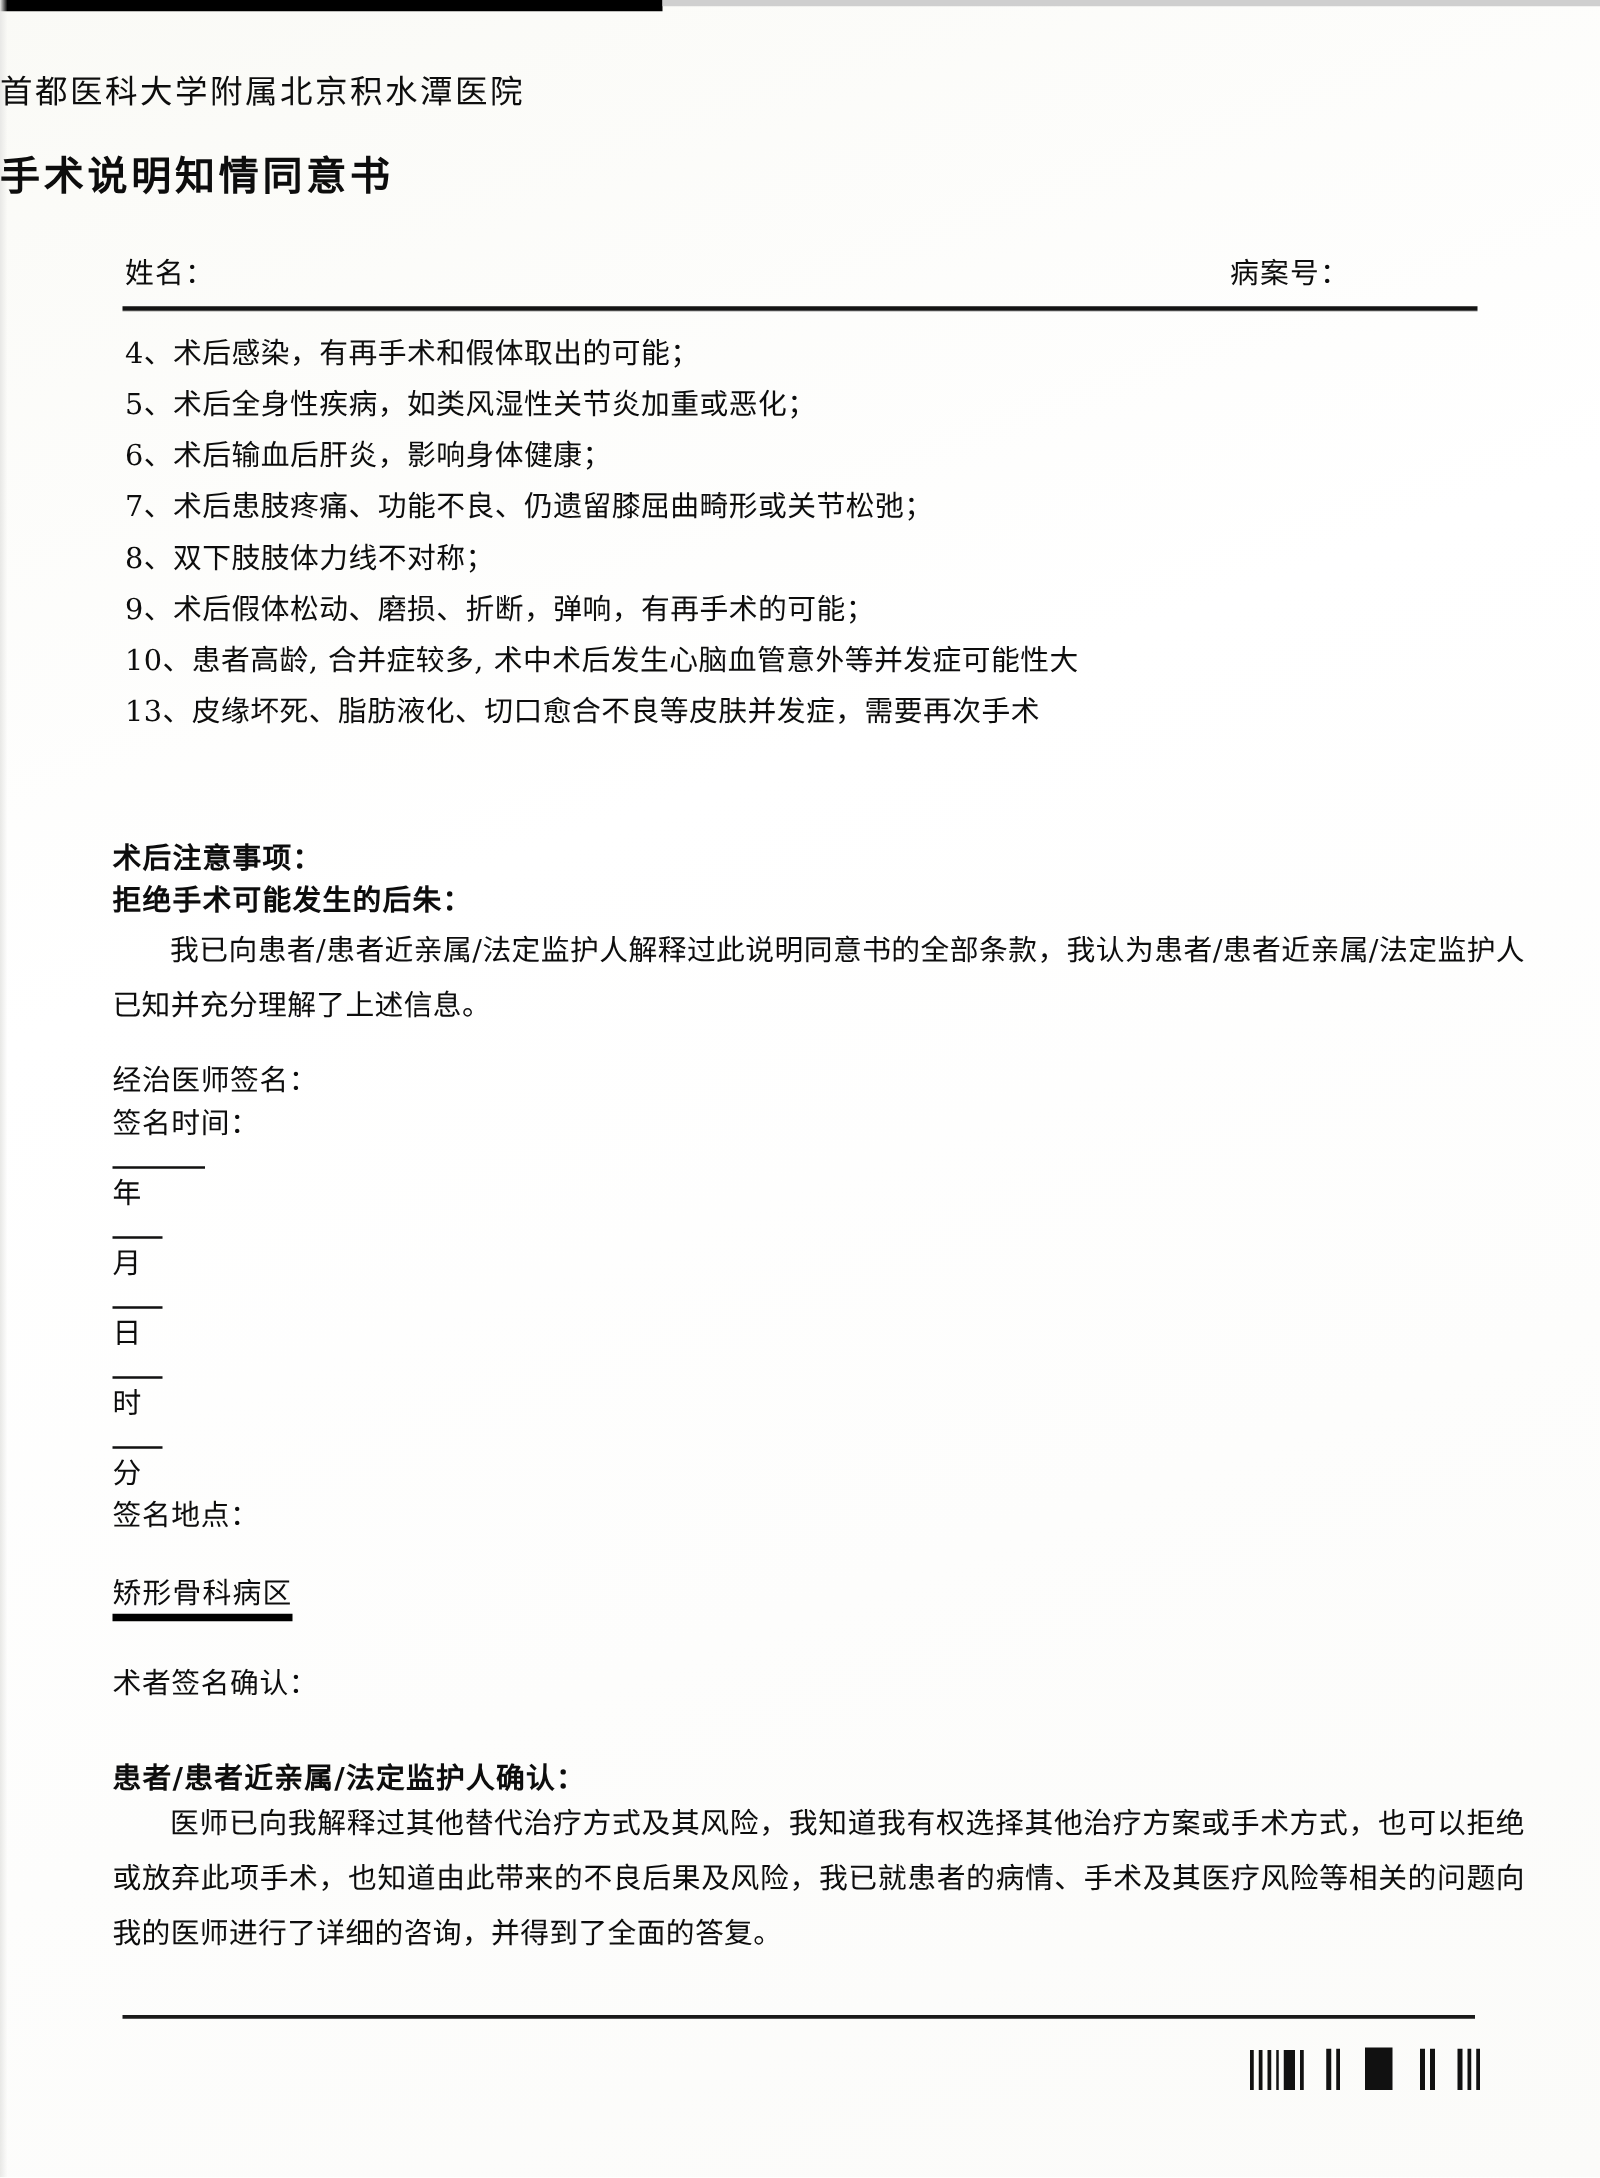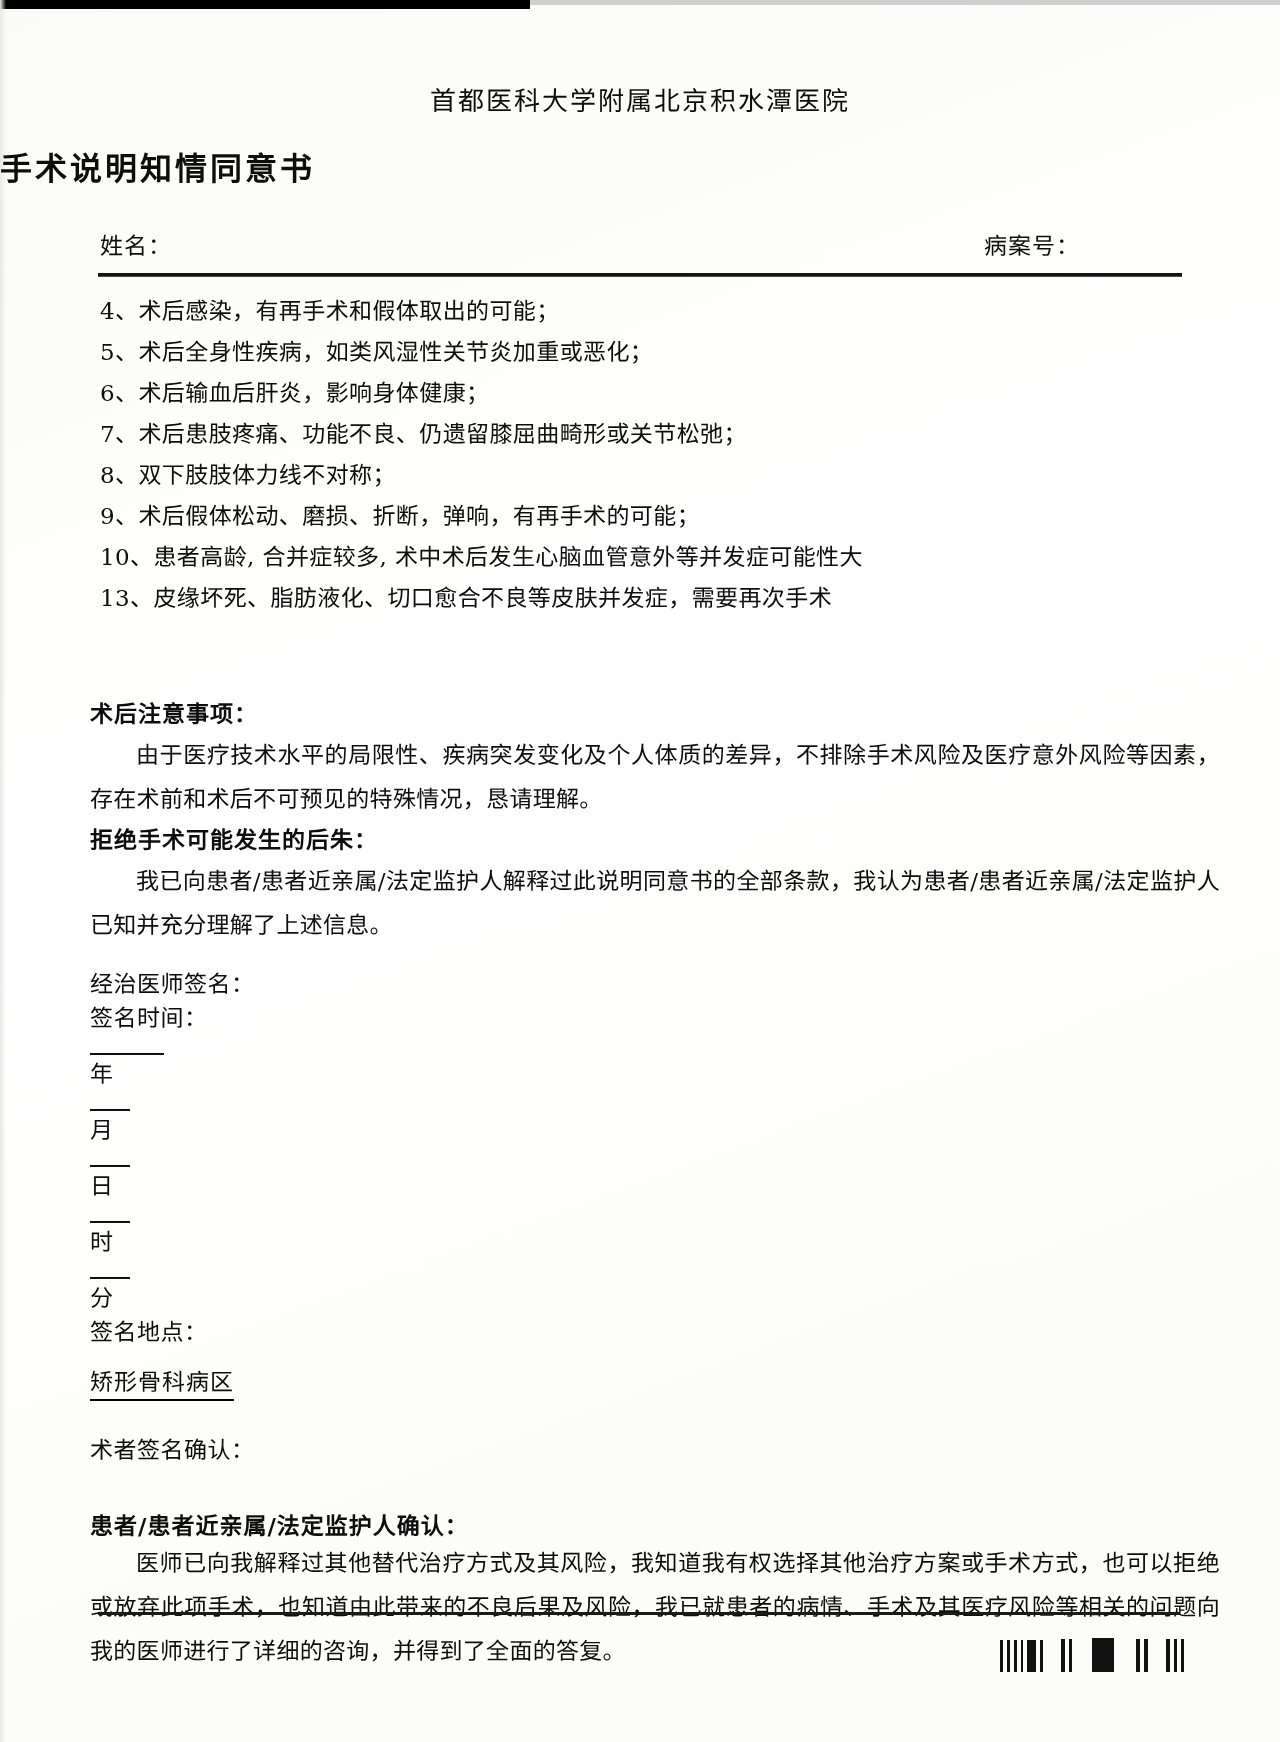--- a/index.html
+++ b/index.html
@@ -49,24 +49,24 @@
     pointer-events: none;
   }
 
   .content {
     position: relative;
     padding: 0 0 0 0;
   }
 
   
   .hospital-name {
-    text-align: center;
+    text-align: left;
     font-size: 26px;
     letter-spacing: 2px;
-    padding-top: 80px;
+    padding-top: 52px;
     font-family: "DejaVu Serif", "Liberation Serif", serif;
   }
   .doc-title {
     text-align: left;
     font-size: 32px;
     font-weight: bold;
     letter-spacing: 3px;
     margin-top: 26px;
   }
 
@@ -137,23 +137,23 @@
   .blank {
     display: inline-block;
     border-bottom: 2px solid #111;
     height: 20px;
   }
   .blank.w-year  { width: 74px; }
   .blank.w-unit  { width: 40px; }
 
   .ward {
     font-size: 23px;
-    margin-top: 16px;
+    margin-top: 28px;
     display: inline-block;
-    border-bottom: 2px solid #000000;
+    border-bottom: 6px solid #000000;
     padding-bottom: 2px;
     letter-spacing: 1px;
   }
   .operator-sign {
     font-size: 23px;
     margin-top: 30px;
     letter-spacing: 0.5px;
   }
 
   .confirm-heading {
@@ -214,21 +214,20 @@
       <li>6、术后输血后肝炎，影响身体健康；</li>
       <li>7、术后患肢疼痛、功能不良、仍遗留膝屈曲畸形或关节松弛；</li>
       <li>8、双下肢肢体力线不对称；</li>
       <li>9、术后假体松动、磨损、折断，弹响，有再手术的可能；</li>
       <li>10、患者高龄, 合并症较多, 术中术后发生心脑血管意外等并发症可能性大</li>
       <li>13、皮缘坏死、脂肪液化、切口愈合不良等皮肤并发症，需要再次手术</li>
     </ul>
 
     <div class="section">
       <div class="sec-heading">术后注意事项：</div>
-      <p class="para">由于医疗技术水平的局限性、疾病突发变化及个人体质的差异，不排除手术风险及医疗意外风险等因素，存在术前和术后不可预见的特殊情况，恳请理解。</p>
 
       <div class="sec-heading tight">拒绝手术可能发生的后朱：</div>
       <p class="para">我已向患者/患者近亲属/法定监护人解释过此说明同意书的全部条款，我认为患者/患者近亲属/法定监护人已知并充分理解了上述信息。</p>
 
       <div class="sign-line">
         <span>经治医师签名：</span>
         <span class="gap-lg"></span>
         <span>签名时间：</span>
         <span class="blank w-year"></span>
         <span>年</span>

